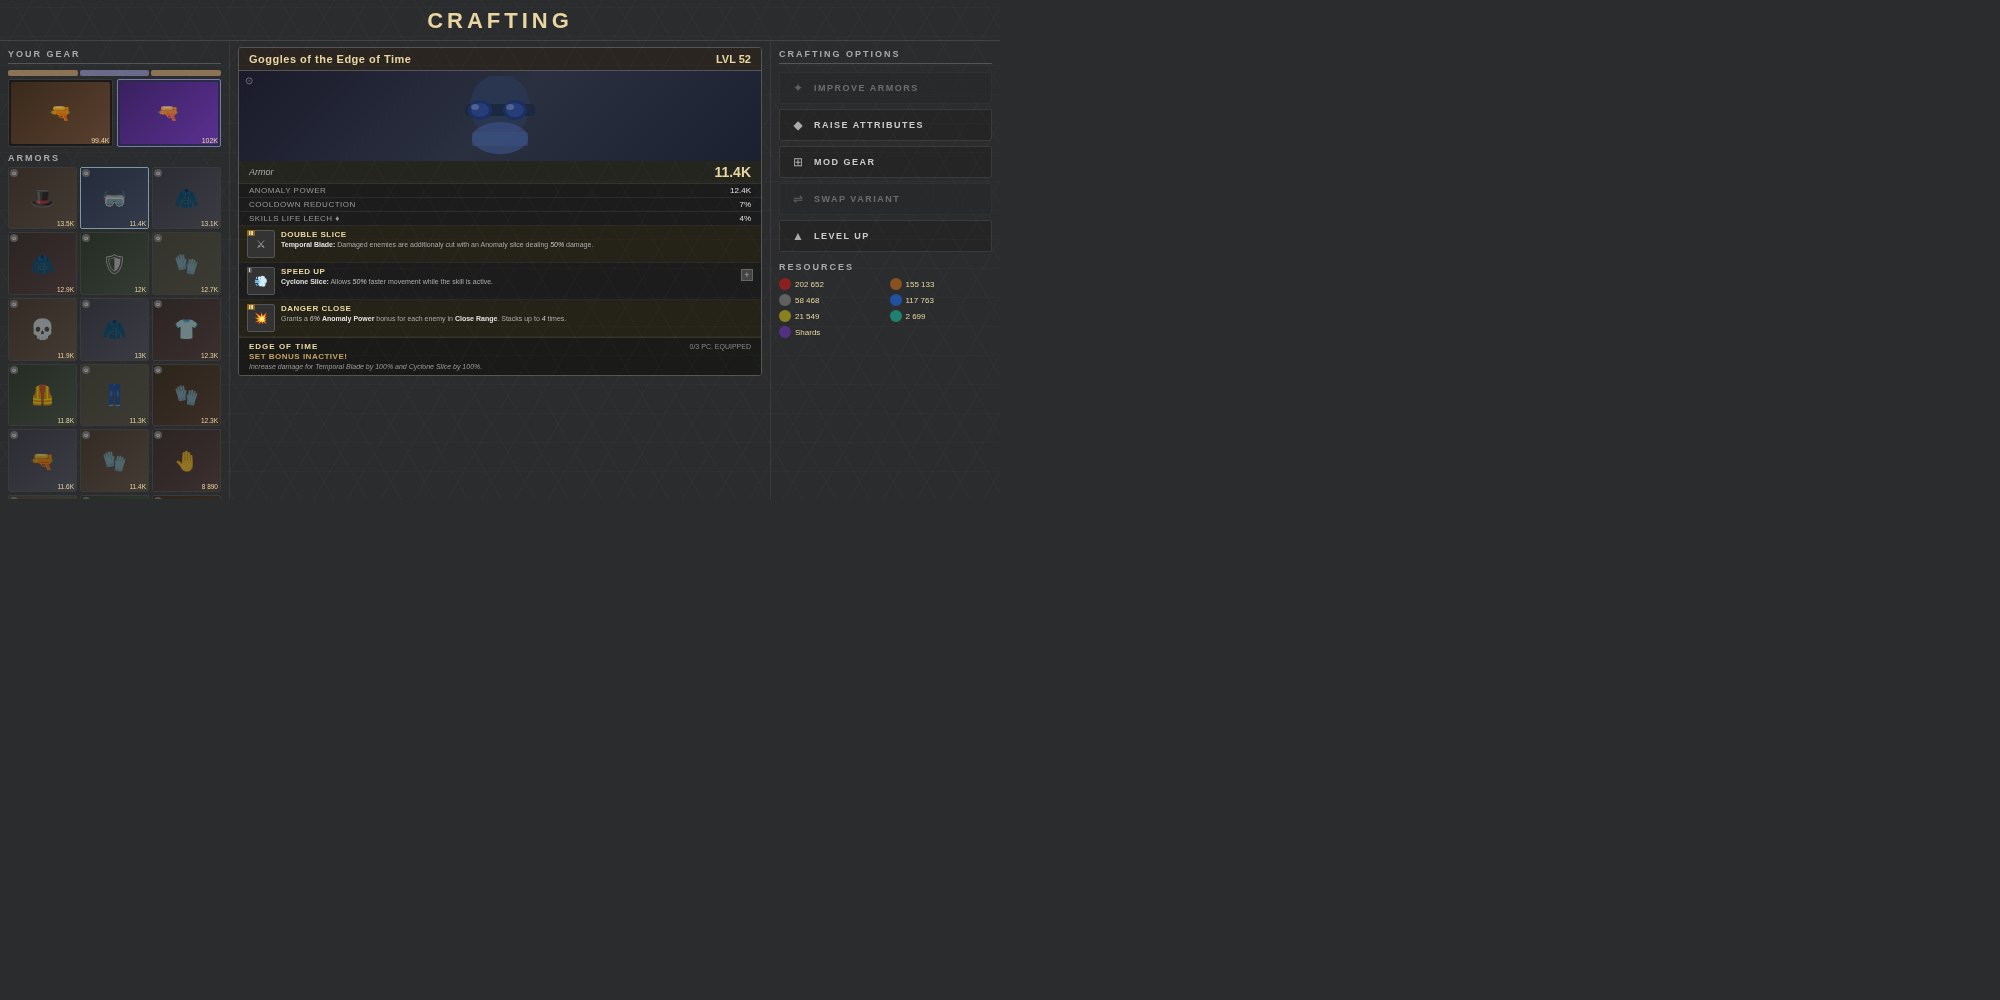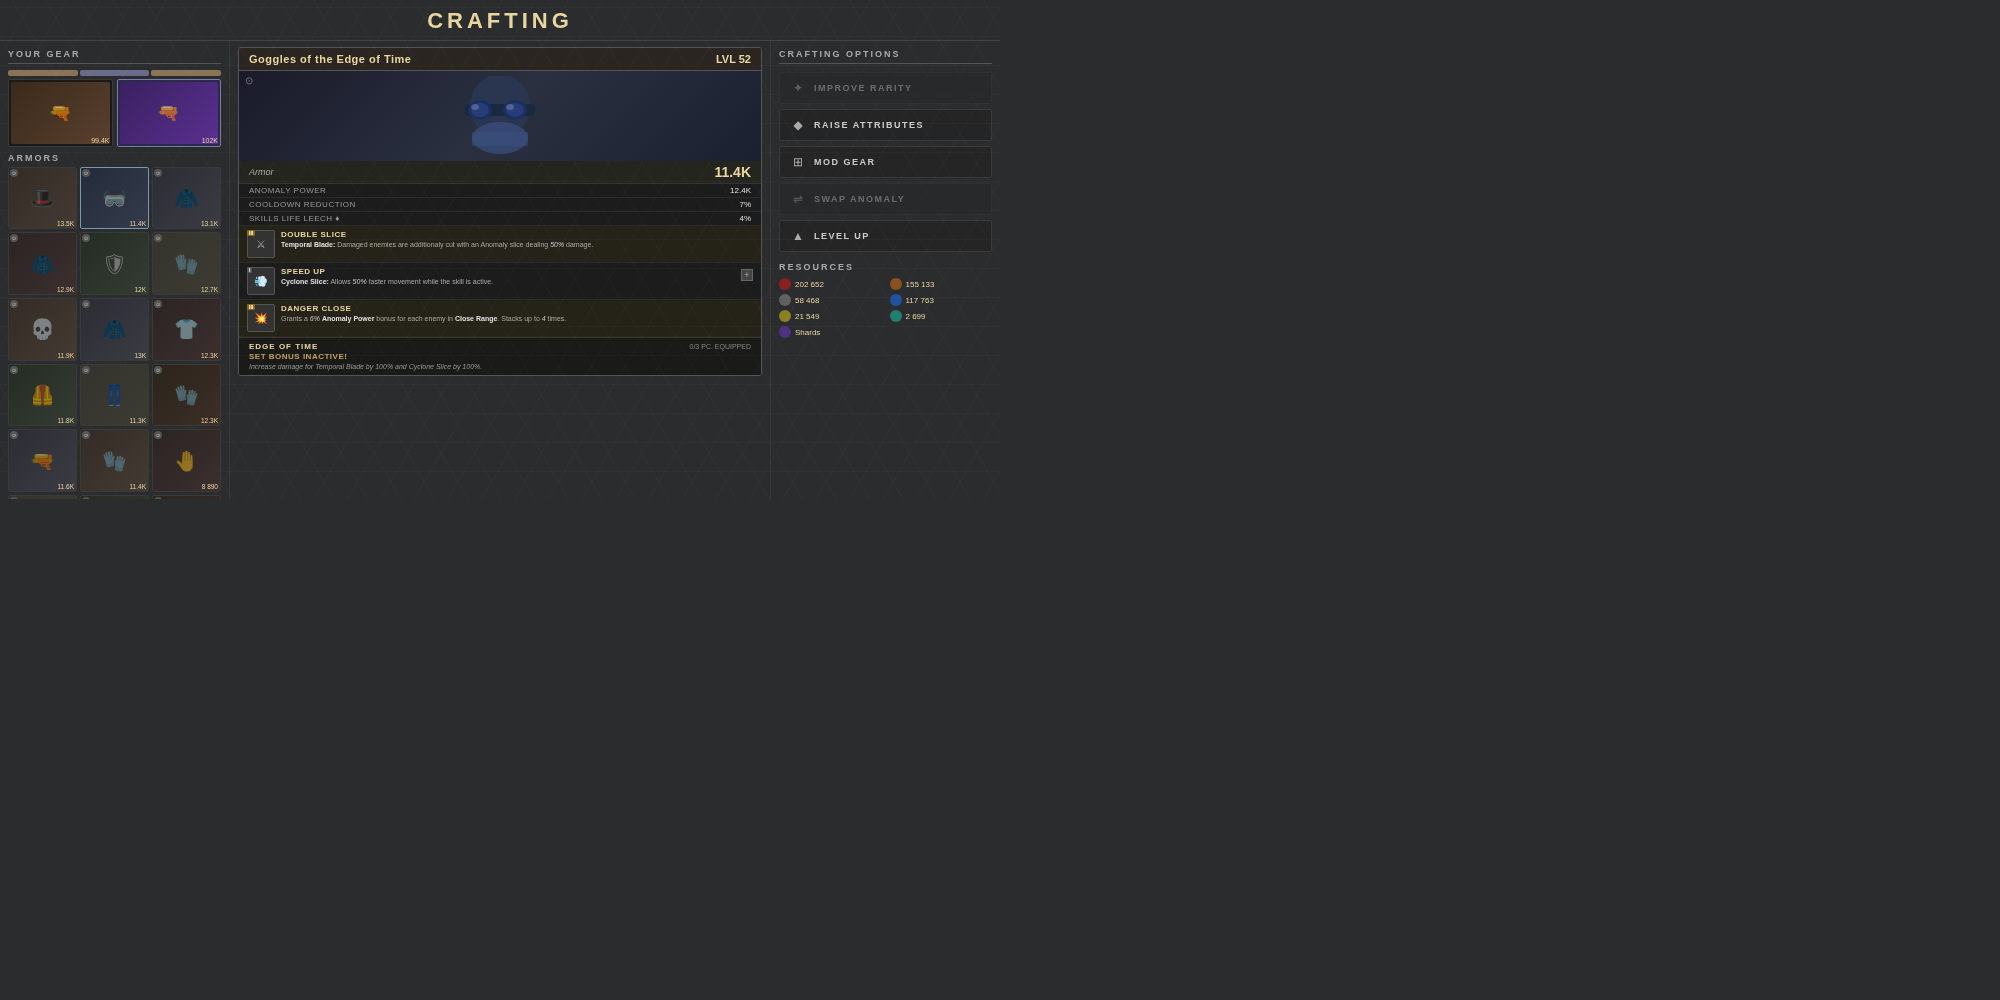--- a/index.html
+++ b/index.html
@@ -749,36 +749,36 @@
       </div>
     </div>
   </div>
 
   <div class="right-panel">
     <div class="crafting-options-title">CRAFTING OPTIONS</div>
     <div class="crafting-divider"></div>
 
     <div class="craft-option disabled">
       <div class="craft-option-icon">✦</div>
-      <span class="craft-option-label">IMPROVE RARITY</span>
+      <span class="craft-option-label">IMPROVE ARMORS</span>
     </div>
 
     <div class="craft-option">
       <div class="craft-option-icon">◆</div>
       <span class="craft-option-label">RAISE ATTRIBUTES</span>
     </div>
 
     <div class="craft-option">
       <div class="craft-option-icon">⊞</div>
       <span class="craft-option-label">MOD GEAR</span>
     </div>
 
     <div class="craft-option disabled">
       <div class="craft-option-icon">⇌</div>
-      <span class="craft-option-label">SWAP ANOMALY</span>
+      <span class="craft-option-label">SWAP VARIANT</span>
     </div>
 
     <div class="craft-option">
       <div class="craft-option-icon">▲</div>
       <span class="craft-option-label">LEVEL UP</span>
     </div>
 
     <div class="resources-title">RESOURCES</div>
 
     <div class="resources-grid">

